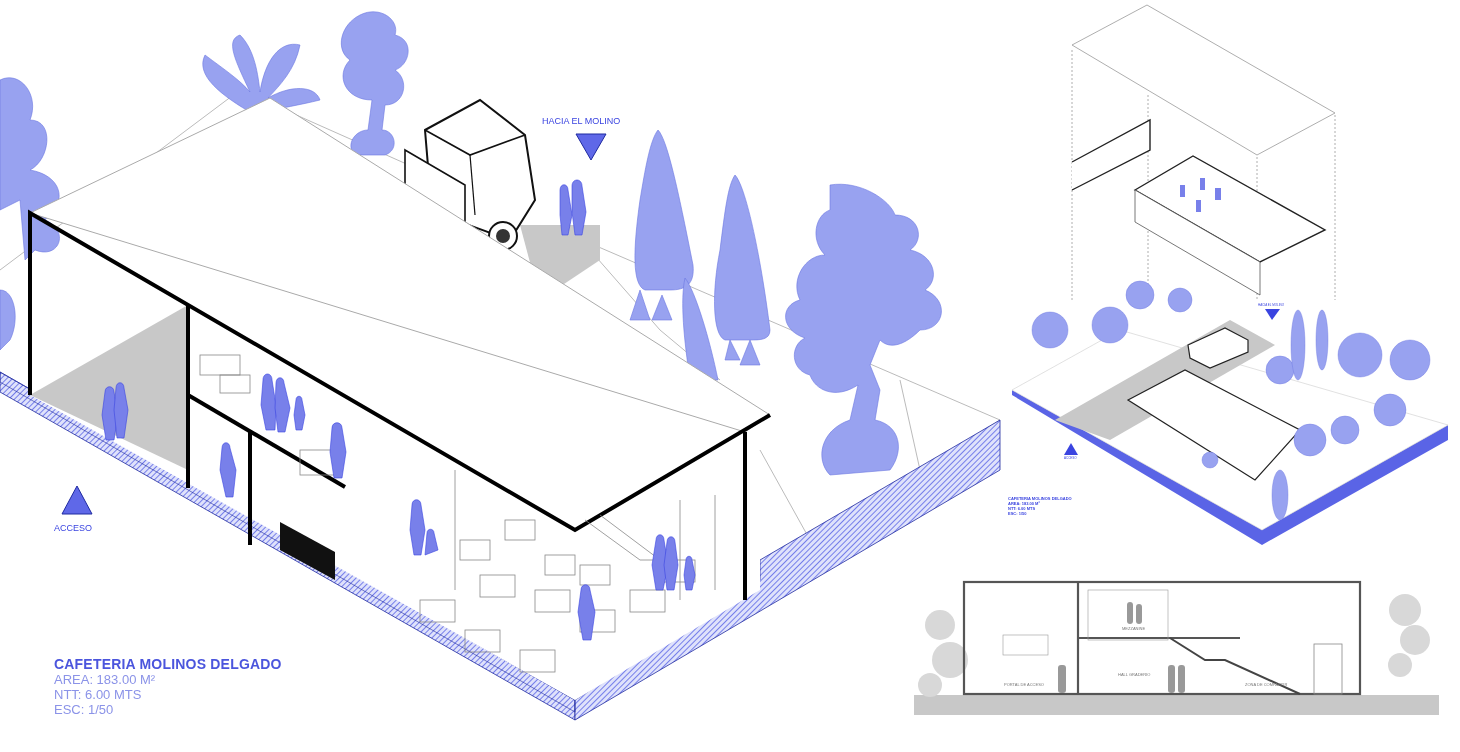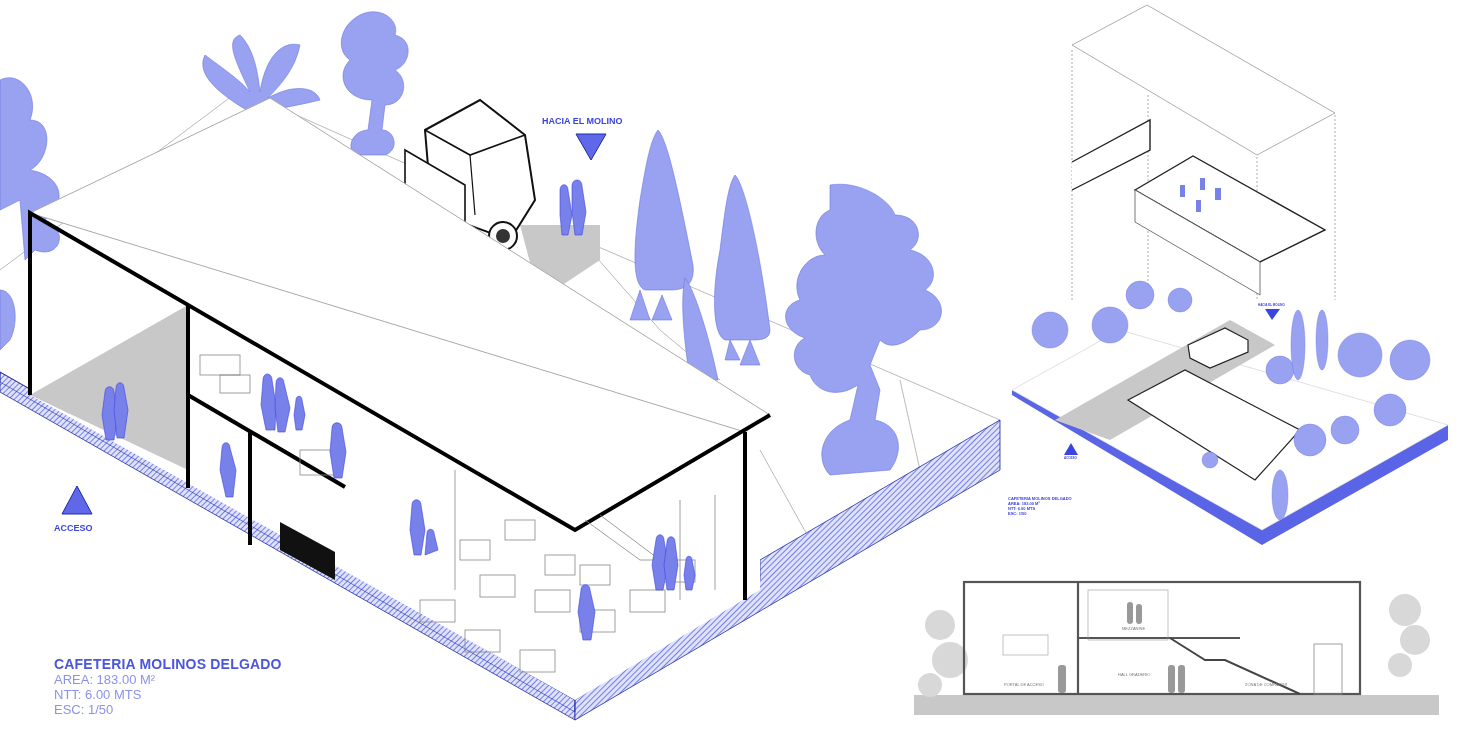--- a/index.html
+++ b/index.html
@@ -1,18 +1,18 @@
 <!DOCTYPE html>
 <html><head>
 <meta charset="utf-8">
 <style>
   html,body{margin:0;padding:0;background:#fff;}
   body{width:1460px;height:752px;position:relative;overflow:hidden;font-family:"Liberation Sans",sans-serif;}
   svg{position:absolute;left:0;top:0;}
-  .lbl{position:absolute;color:#3a44e0;font-weight:bold;font-family:"Liberation Sans",sans-serif;white-space:nowrap;}
+  .lbl{position:absolute;color:#3a44e0;font-weight:normal;font-family:"Liberation Sans",sans-serif;white-space:nowrap;}
   .title-block{position:absolute;left:54px;top:656px;font-family:"Liberation Sans",sans-serif;}
   .title-block .t{color:#4b55dd;font-weight:bold;font-size:14px;letter-spacing:0.2px;}
   .title-block .s{color:#8b93e8;font-size:13px;line-height:15px;}
   .mini-block{position:absolute;left:1008px;top:496px;font-family:"Liberation Sans",sans-serif;color:#3a44e0;font-size:4px;line-height:5px;font-weight:bold;}
   .sec-lbl{position:absolute;color:#777;font-size:4px;font-family:"Liberation Sans",sans-serif;white-space:nowrap;}
 </style>
 </head>
 <body>
 
 <svg width="1460" height="752" viewBox="0 0 1460 752">

